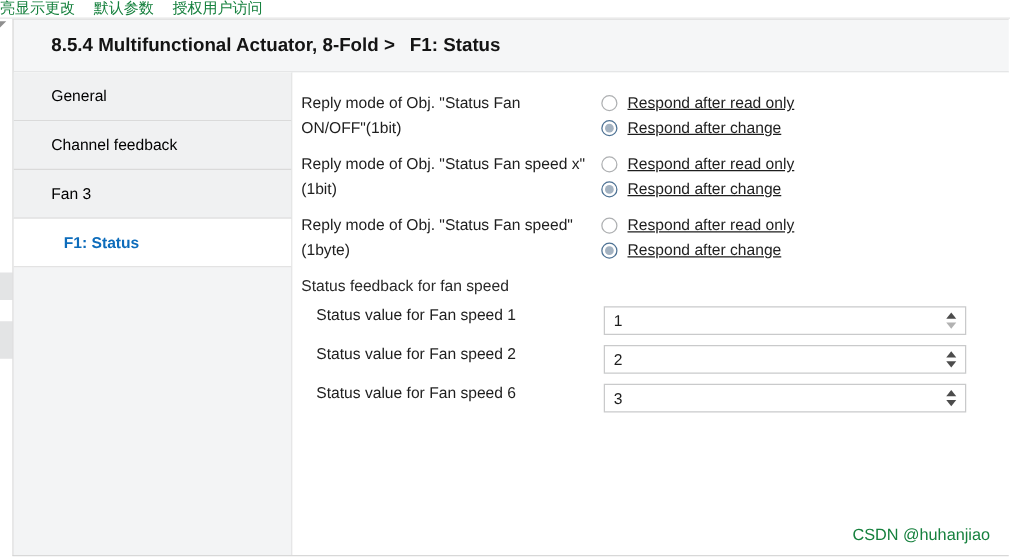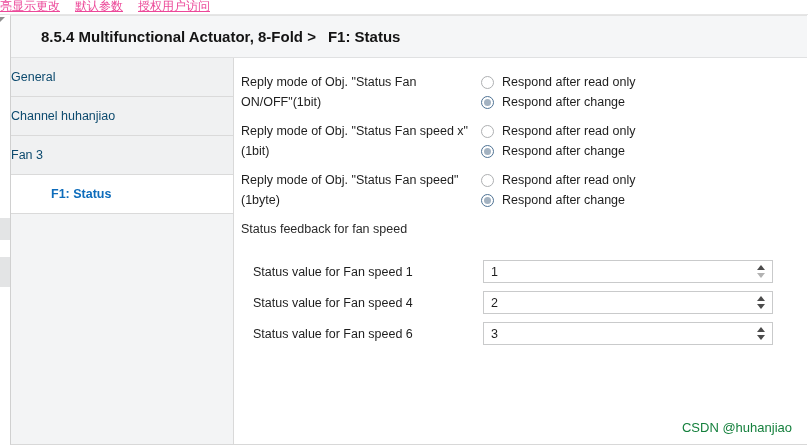--- a/index.html
+++ b/index.html
@@ -3,21 +3,21 @@
 <meta charset="utf-8">
 <style>
   * { margin:0; padding:0; box-sizing:border-box; }
   html,body { background:#fff; }
   body { font-family:"Liberation Sans","DejaVu Sans",sans-serif; }
   .screen { position:relative; width:808px; height:447px; background:#fff; overflow:hidden; }
 
   
   .menubar { position:absolute; top:0; left:0; width:100%; height:15px;
              border-bottom:1px solid #e6e6e6; display:flex; gap:15px;
-             font-size:12px; line-height:13px; color:#ec4899;text-decoration:underline; }
+             font-size:12px; line-height:13px; color:#15803d; }
   .menu-item { white-space:nowrap; }
 
   
   .strip-caret { position:absolute; left:0; top:17px; width:0; height:0;
                  border-top:5px solid #8f8f8f; border-right:5px solid transparent; }
   .strip-block { position:absolute; left:0; width:10px; background:#e3e4e5; }
   .strip-block.b1 { top:218px; height:22px; }
   .strip-block.b2 { top:257px; height:30px; }
 
   
@@ -25,38 +25,38 @@
             border-left:1px solid #d0d0d0; border-top:1px solid #e3e3e3;
             border-bottom:1px solid #d8d8d8; display:flex; flex-direction:column; }
   .dialog-header { height:42px; flex:0 0 42px; background:#f5f6f7; border-bottom:1px solid #e0e1e2;
                    display:flex; align-items:center; padding-left:30px; gap:12px;
                    font-weight:bold; font-size:15px; color:#141414; }
   .dialog-body { flex:1; display:flex; min-height:0; }
 
   
   .sidebar { width:223px; flex:0 0 223px; border-right:1px solid #d9d9d9;
              display:flex; flex-direction:column; background:#fff; }
-  .tab { height:39px; flex:0 0 39px; display:flex; align-items:center; 
-         background:#f0f1f2; border-bottom:1px solid #dadada; font-size:12.5px; color:#0c4a6e; }
+  .tab { height:39px; flex:0 0 39px; display:flex; align-items:center; padding-left:30px;
+         background:#f0f1f2; border-bottom:1px solid #dadada; font-size:12.5px; color:#000000; }
   .tab.selected { background:#fff; color:#0d6cbb; font-weight:600; padding-left:40px; }
   .sidebar-filler { flex:1; background:#f3f4f5; }
 
   
   .content { flex:1; padding:14px 0 0 7px; font-size:12.5px; color:#1e1e1e; background:#fff; }
   .prow { display:flex; margin-bottom:9px; }
   .plabel { width:240px; line-height:20px; padding-right:10px; }
   .opts { display:flex; flex-direction:column; }
-  .opt { display:flex; align-items:center; height:20px; gap:8px; }
+  .opt { display:flex; align-items:center; height:20px; gap:8px;text-decoration:underline; }
   .radio { width:13px; height:13px; border-radius:50%; border:1px solid #aeb0b2;
            background:#fff; position:relative; flex:0 0 13px; }
   .opt.checked .radio { border-color:#4e7294; }
   .opt.checked .radio::after { content:""; position:absolute; left:2px; top:2px;
            width:7px; height:7px; border-radius:50%; background:#a3b2c1; }
-  .section-label { margin:12px 0 24px 0; color:#2a2a2a; }
-  .srow { display:flex; align-items:center; margin-bottom:8px; }
+  .section-label { margin:12px 0 9px 0; color:#2a2a2a; }
+  .srow { display:flex; margin-bottom:8px; }
   .slabel { width:242px; padding-left:12px; padding-right:10px; }
   .spin { width:290px; height:23px; border:1px solid #c9cacb; background:#fff;
           display:flex; align-items:center; justify-content:space-between; padding:0 7px; }
   .arrows { display:flex; flex-direction:column; gap:3px; align-items:center; }
   .tri-up { width:0; height:0; border-left:4px solid transparent; border-right:4px solid transparent;
             border-bottom:5px solid #4c4c4c; }
   .tri-down { width:0; height:0; border-left:4px solid transparent; border-right:4px solid transparent;
               border-top:5px solid #4c4c4c; }
   .tri-down.dim { border-top-color:#b2b2b2; }
 
@@ -84,21 +84,21 @@
       <span>F1: Status</span>
     </div>
 
     <div class="dialog-body">
 
       <div class="sidebar">
         <div class="tab">
           <span>General</span>
         </div>
         <div class="tab">
-          <span>Channel huhanjiao</span>
+          <span>Channel feedback</span>
         </div>
         <div class="tab">
           <span>Fan 3</span>
         </div>
         <div class="tab selected">
           <span>F1: Status</span>
         </div>
         <div class="sidebar-filler"></div>
       </div>
 
@@ -153,21 +153,21 @@
           <div class="spin">
             <span class="val">1</span>
             <span class="arrows">
               <span class="tri-up"></span>
               <span class="tri-down dim"></span>
             </span>
           </div>
         </div>
 
         <div class="srow">
-          <div class="slabel">Status value for Fan speed 4</div>
+          <div class="slabel">Status value for Fan speed 2</div>
           <div class="spin">
             <span class="val">2</span>
             <span class="arrows">
               <span class="tri-up"></span>
               <span class="tri-down"></span>
             </span>
           </div>
         </div>
 
         <div class="srow">

